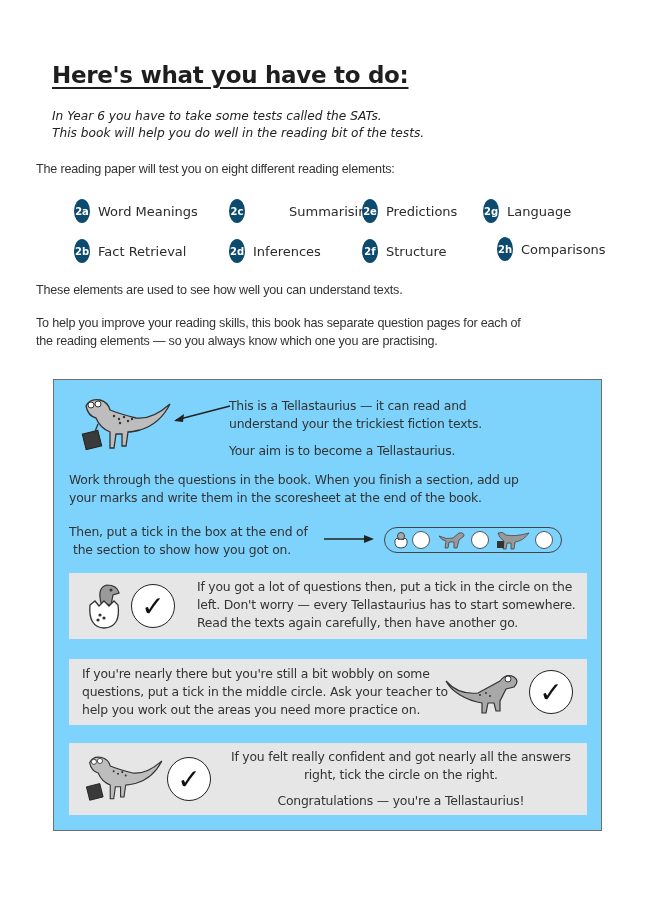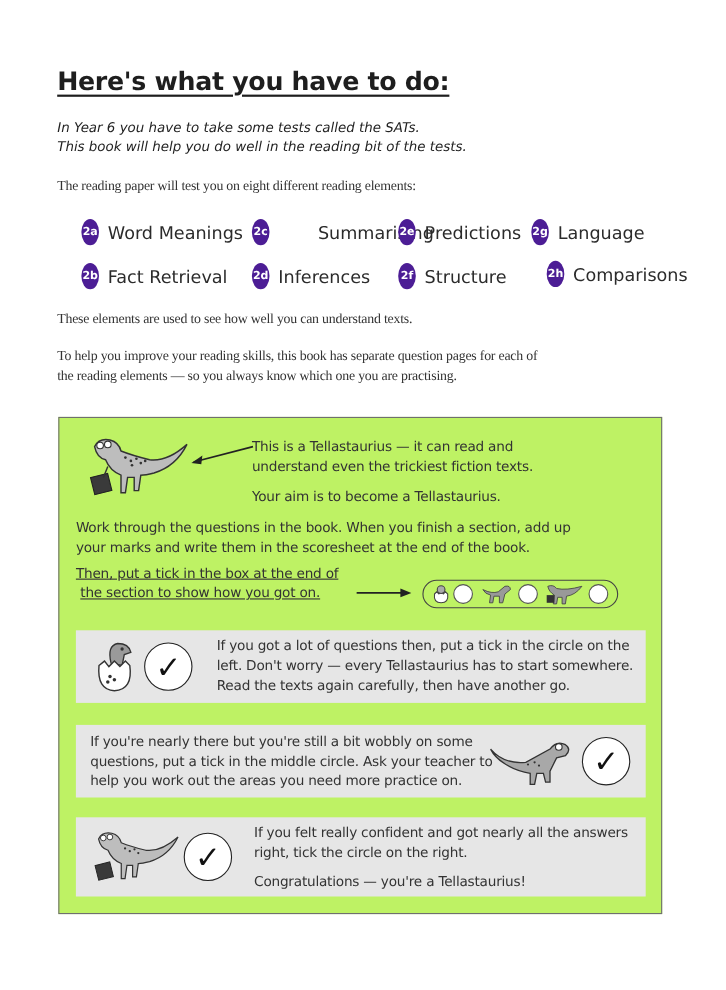--- a/index.html
+++ b/index.html
@@ -3,29 +3,29 @@
 <meta charset="utf-8">
 <style>
   html, body { margin:0; padding:0; background:#ffffff; }
   body { width:660px; height:900px; position:relative; overflow:hidden; color:#2b2b2b;
          font-family:"DejaVu Sans", sans-serif; }
   .title { position:absolute; left:52px; top:62px; font-family:"DejaVu Sans", sans-serif;
            font-weight:bold; font-size:23px; color:#1e1e1e; text-decoration:underline;
            text-decoration-thickness:2px; text-underline-offset:4px; letter-spacing:-0.3px; }
   .intro { position:absolute; left:52px; top:108px; font-style:italic; font-size:12.2px;
            line-height:17px; color:#222; font-family:"DejaVu Sans", sans-serif; }
-  .body-text { position:absolute; left:52px; font-size:12.6px; line-height:18px; color:#333;
-               font-family:Liberation Serif, serif; letter-spacing:-0.2px; }
+  .body-text { position:absolute; left:36px; font-size:12.6px; line-height:18px; color:#333;
+               font-family:Liberation Sans, sans-serif; letter-spacing:-0.2px; }
   .elements { position:absolute; left:72px; top:197px; width:560px; }
   .el { position:absolute; display:flex; align-items:center; }
-  .badge { width:16px; height:24px; border-radius:50%; background:#4c1d95; color:#fff;
+  .badge { width:16px; height:24px; border-radius:50%; background:#0c4a6e; color:#fff;
            font-size:10px; font-weight:bold; display:flex; align-items:center; justify-content:center; }
-  .el-label { margin-left:8px; font-size:16px; color:#2b2b2b; }
+  .el-label { margin-left:8px; font-size:13px; color:#2b2b2b; }
   .panel { position:absolute; left:53px; top:379px; width:549px; height:452px;
-           border:1.5px solid #6f6f6f; box-sizing:border-box; background:#bef264; }
+           border:1.5px solid #6f6f6f; box-sizing:border-box; background:#7dd3fc; }
   .ptext { position:absolute; font-size:12.4px; line-height:18px; color:#333; letter-spacing:-0.2px; }
   .grey { position:absolute; background:#e6e6e6; }
   .tick-circle { position:absolute; width:44px; height:44px; border:1.5px solid #222; border-radius:50%;
                  background:#fff; box-sizing:border-box; display:flex; align-items:center; justify-content:center; }
   .scale { position:absolute; left:330px; top:147px; width:178px; height:26px; border:1.5px solid #444;
            border-radius:13px; box-sizing:border-box; }
   .mini-circle { position:absolute; top:3px; width:18px; height:18px; border:1px solid #555;
                  border-radius:50%; box-sizing:border-box; background:#fff; }
   svg { display:block; }
 </style>
@@ -101,30 +101,30 @@
     </svg>
   </div>
   <div style="position:absolute;left:118px;top:24px;">
     <svg width="60" height="20" viewBox="0 0 60 20">
       <line x1="58" y1="2" x2="4" y2="16" stroke="#222" stroke-width="1.5"></line>
       <path d="M2 17 L12 10 L11 18 Z" fill="#222"></path>
     </svg>
   </div>
   <div class="ptext" style="left:175px;top:17px;">
     <div>This is a Tellastaurius — it can read and</div>
-    <div>understand even the trickiest fiction texts.</div>
+    <div>understand your the trickiest fiction texts.</div>
   </div>
   <div class="ptext" style="left:175px;top:62px;">Your aim is to become a Tellastaurius.</div>
 
   <div class="ptext" style="left:15px;top:91px;">
     <div>Work through the questions in the book.  When you finish a section, add up</div>
     <div>your marks and write them in the scoresheet at the end of the book.</div>
   </div>
 
-  <div class="ptext" style="left:15px;top:132px;text-decoration:underline;">
+  <div class="ptext" style="left:15px;top:143px;">
     <div>Then, put a tick in the box at the end of</div>
     <div style="padding-left:4px;">the section to show how you got on.</div>
   </div>
   <div style="position:absolute;left:270px;top:154px;">
     <svg width="50" height="10" viewBox="0 0 50 10">
       <line x1="0" y1="5" x2="42" y2="5" stroke="#222" stroke-width="1.5"></line>
       <path d="M50 5 L40 1 L40 9 Z" fill="#222"></path>
     </svg>
   </div>
 
@@ -201,19 +201,19 @@
         <circle cx="38" cy="22" r="1.2" fill="#333"></circle>
           <circle cx="43" cy="25" r="1.2" fill="#333"></circle>
         <circle cx="48" cy="23" r="1.2" fill="#333"></circle>
           <circle cx="52" cy="27" r="1.2" fill="#333"></circle>
         <rect x="8" y="38" width="16" height="16" fill="#3a3a3a" stroke="#222" transform="rotate(-14 16 46)"></rect>
       </svg>
     </div>
     <div class="tick-circle" style="left:98px;top:14px;">
       <span style="font-size:28px;color:#111;">✓</span>
     </div>
-    <div class="ptext" style="left:162px;top:5px;">
+    <div class="ptext" style="left:162px;top:5px;text-align:center;">
       <div>If you felt really confident and got nearly all the answers</div>
       <div>right, tick the circle on the right.</div>
       <div style="margin-top:8px;">Congratulations — you're a Tellastaurius!</div>
     </div>
   </div>
 </div>
 
 </body></html>

